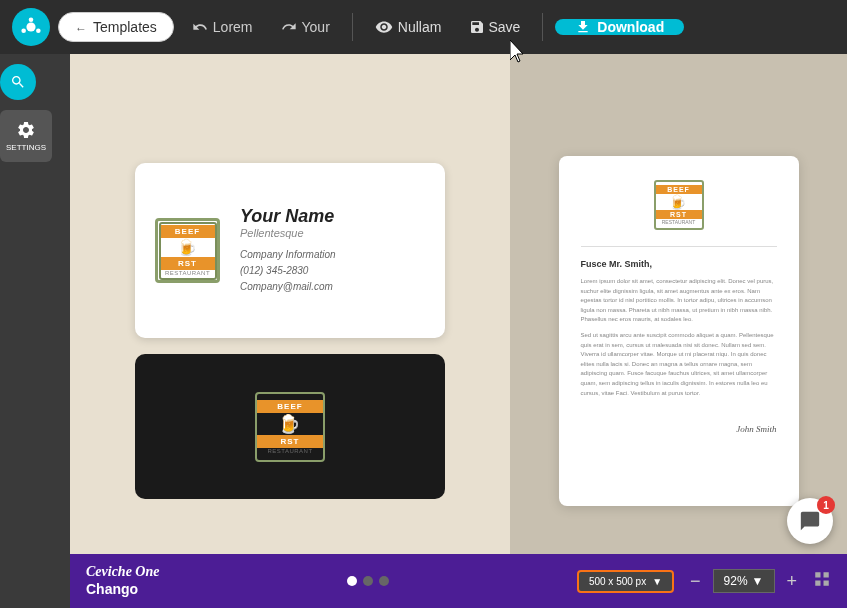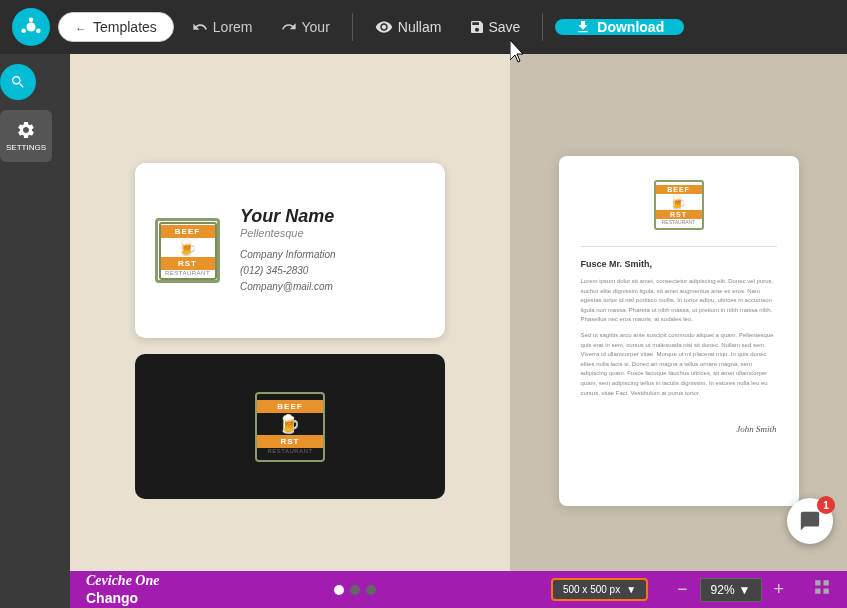--- a/index.html
+++ b/index.html
@@ -292,26 +292,26 @@
       font-style: italic;
       color: #555;
       margin-top: 20px;
       font-family: cursive;
     }
 
     
     #bottom-bar {
       position: absolute;
       bottom: 0; left: 70px; right: 0;
-      height: 37px;
-      background: #a21caf;
+      height: 54px;
+      background: #4c1d95;
       display: flex;
       align-items: center;
       padding: 0 16px;
-      gap: 25px;
+      gap: 12px;
     }
 
     .font-sample {
       display: flex;
       flex-direction: column;
       color: white;
       line-height: 1.2;
     }
 
     .font-name-1 { font-family: 'Georgia', serif; font-size: 14px; font-style: italic; font-weight: bold; }

